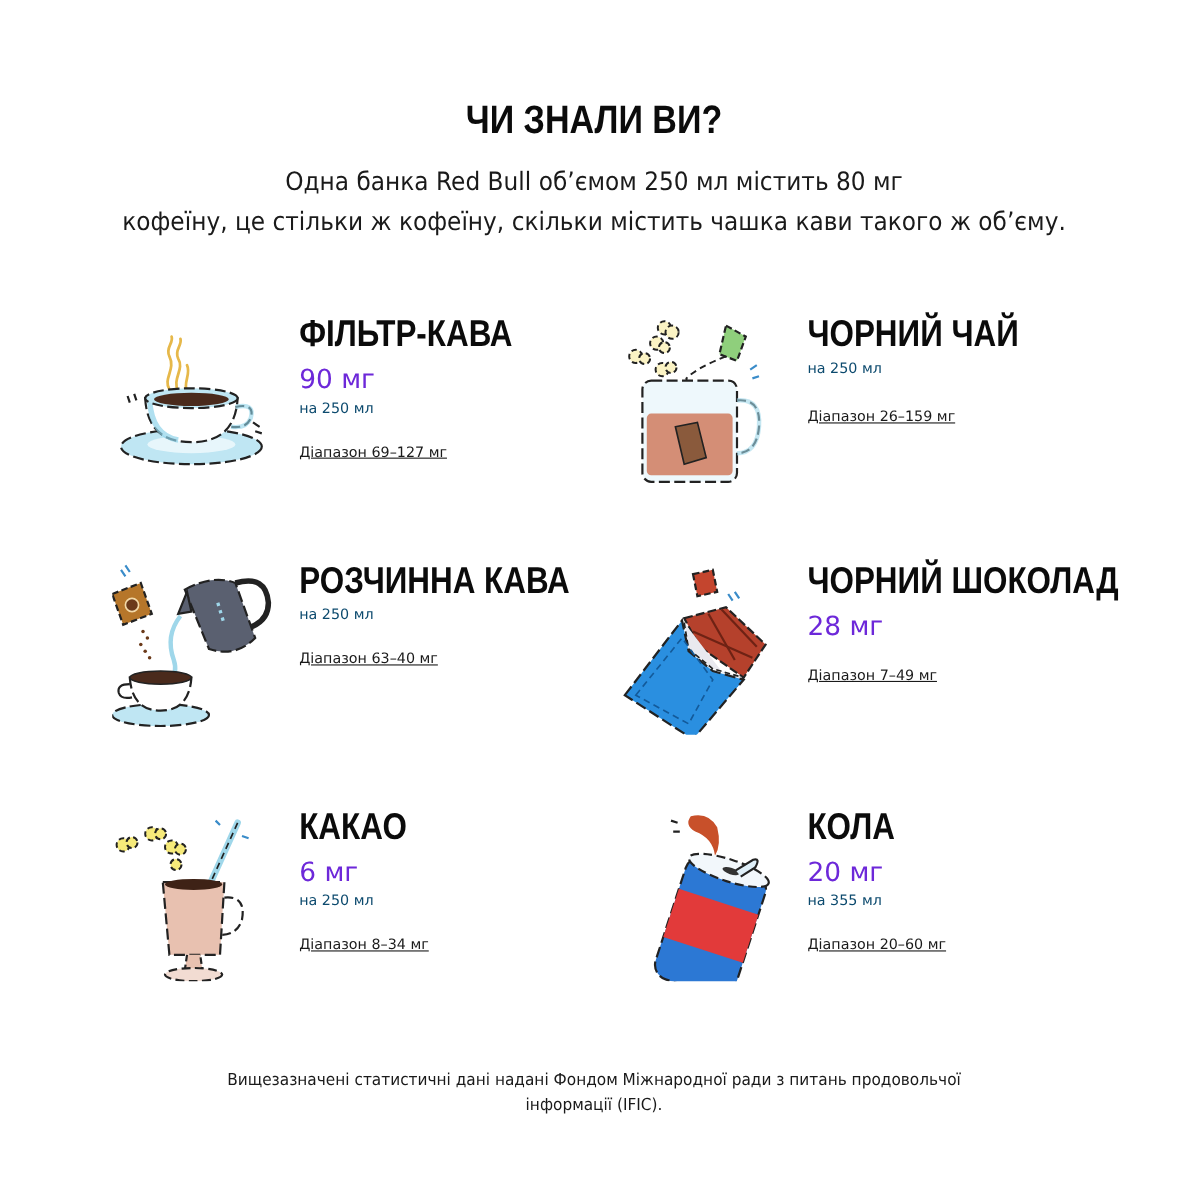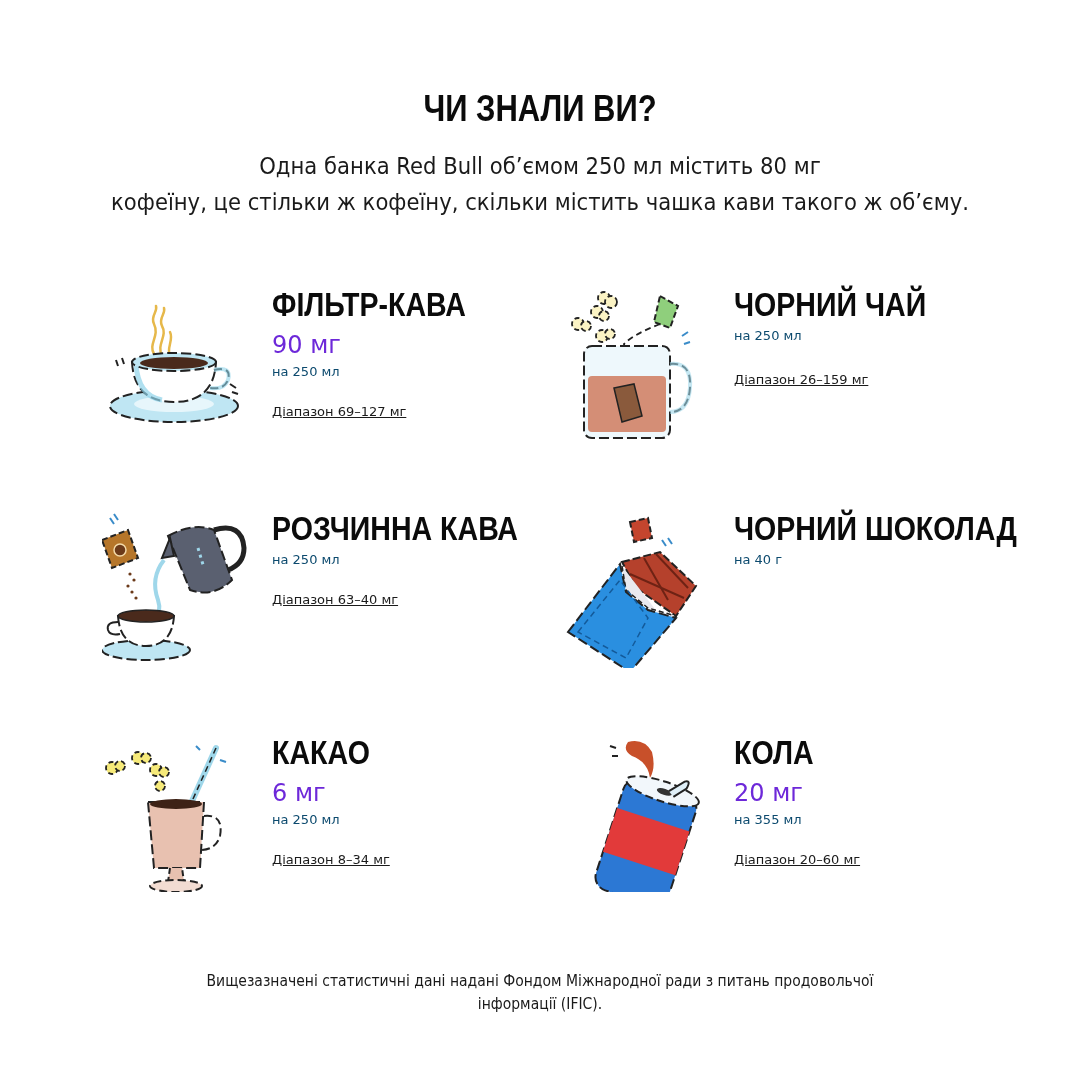--- a/index.html
+++ b/index.html
@@ -157,21 +157,22 @@
           <path d="M66 66 L120 90"></path>
           <path d="M92 46 L124 80"></path>
       </g>
       <path d="M58 58 L62 82 L84 100 L112 108 L104 118" fill="#e9e9ef" stroke="#222" stroke-width="1.5" stroke-dasharray="5 3"></path>
       <path d="M4 124 L56 56 L62 84 L84 102 L112 110 L66 164 Z" fill="#2a8fe0" stroke="#222" stroke-width="2" stroke-dasharray="10 4"></path>
       <path d="M14 124 L56 72 L84 110 L62 150 Z" fill="none" stroke="#135a9a" stroke-width="1.5" stroke-dasharray="6 4"></path>
     </svg>
   </div>
   <div class="info">
     <div class="name">ЧОРНИЙ ШОКОЛАД</div>
-    <div class="per">на 40 г</div>
+    <div class="amount">28 мг</div>
+    <div class="range">Діапазон 7–49 мг</div>
   </div>
 </div>
 
 <div class="item" style="left:102px; top:732px;">
   <div class="illus">
     <svg width="150" height="160" viewBox="0 0 150 160">
       <g fill="#f6ea7a" stroke="#222" stroke-width="1.8" stroke-dasharray="5 3">
         <circle cx="10" cy="36" r="6"></circle>
           <circle cx="18" cy="34" r="5"></circle>
         <circle cx="36" cy="26" r="6"></circle>

